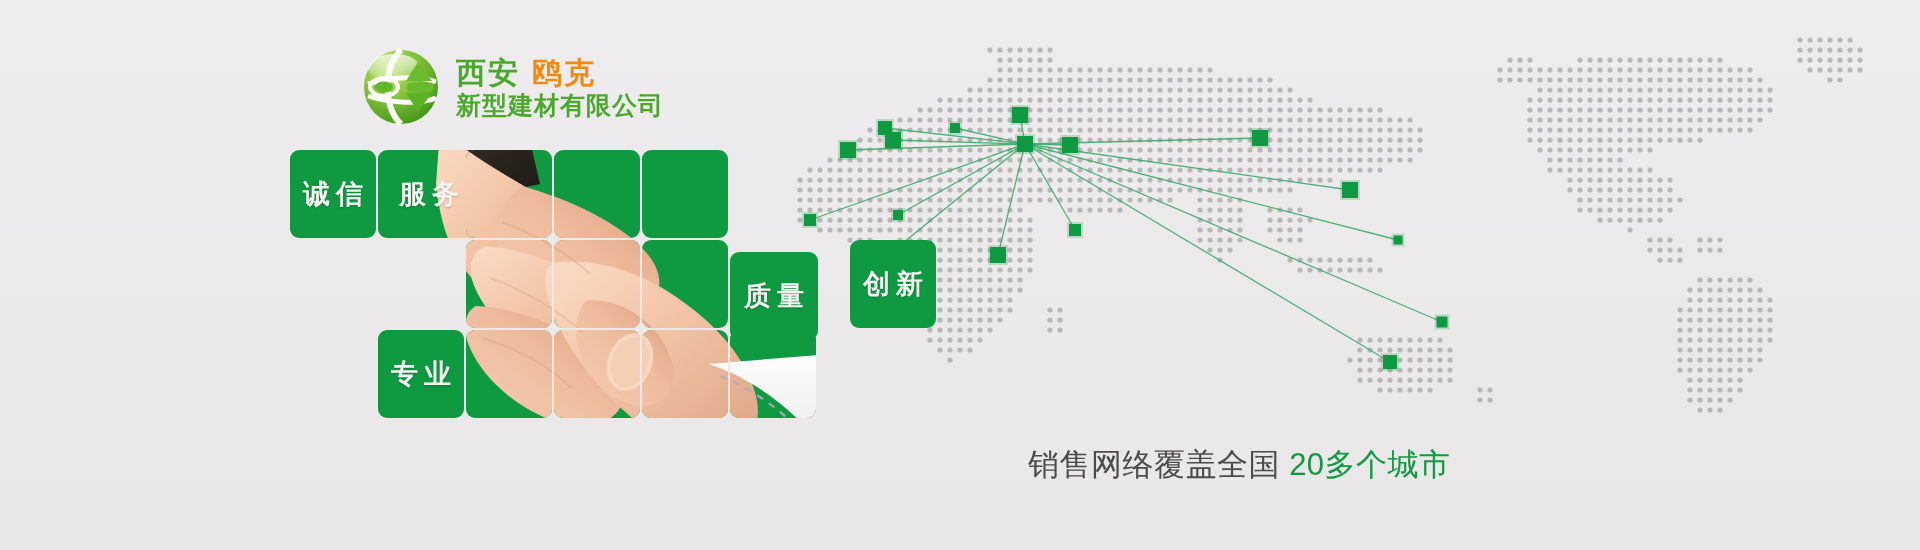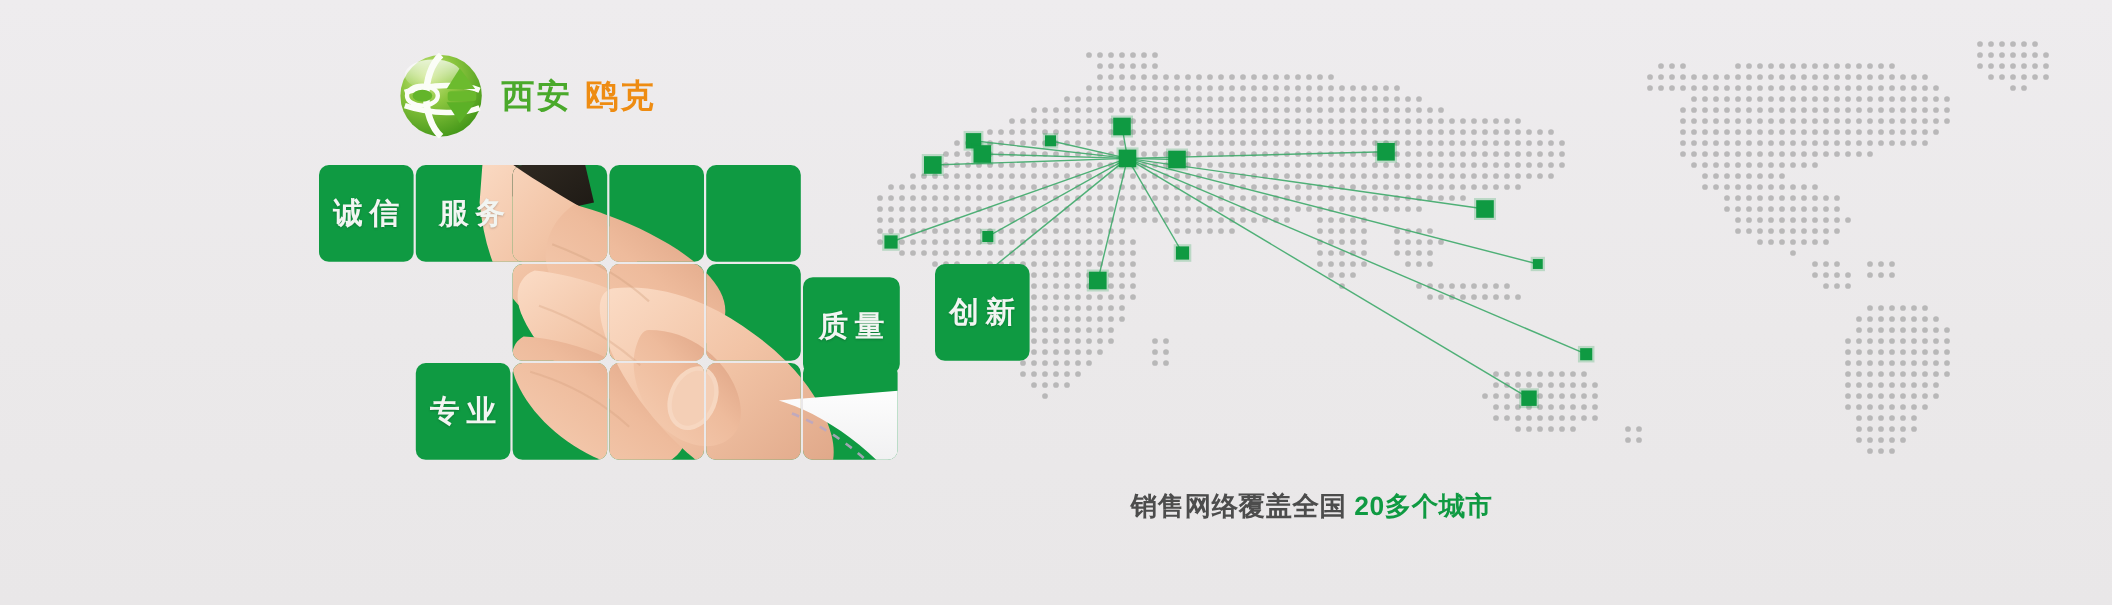--- a/index.html
+++ b/index.html
@@ -52,21 +52,21 @@
 
   
   .hand-svg { display:block; }
 
   
   #map { position:absolute; left:730px; top:10px; width:1190px; height:420px; }
 
   
   #tagline {
     position:absolute; left:1028px; top:444px;
-    font-size:24px; font-weight:700; letter-spacing:.5px; white-space:nowrap;
+    font-size:31px; font-weight:400; letter-spacing:.5px; white-space:nowrap;
     color:#4c4c4c;
   }
   #tagline .hi { color:#0f9a42; }
 </style>
 </head>
 <body>
 
 <div id="stage">
 
   <div id="map">
@@ -1599,20 +1599,21 @@
         <rect x="45" y="35" width="26" height="9" rx="3" fill="#69b92c"></rect>
 
         <ellipse cx="22" cy="39" rx="14" ry="9" fill="none" stroke="#fbfdf7" stroke-width="4"></ellipse>
         <ellipse cx="22" cy="39" rx="9" ry="5.5" fill="#63b52a"></ellipse>
       </svg>
     </div>
     <div id="logo-text">
       <div id="logo-line1">
         <span class="g">西安</span><span class="o">鸥克</span>
       </div>
+      <div id="logo-line2">新型建材有限公司</div>
     </div>
   </div>
 
   <div id="mosaic">
     <div id="tiles-host">
         <div class="tile" style="left: 0px; top: 0px; width: 86px; height: 88px;">
           <span class="lbl">诚信</span>
         </div>
         <div class="tile photo" style="left: 88px; top: 0px; width: 102px; height: 88px;">
           <div class="ph" style="left: -88px; top: 0px;">

